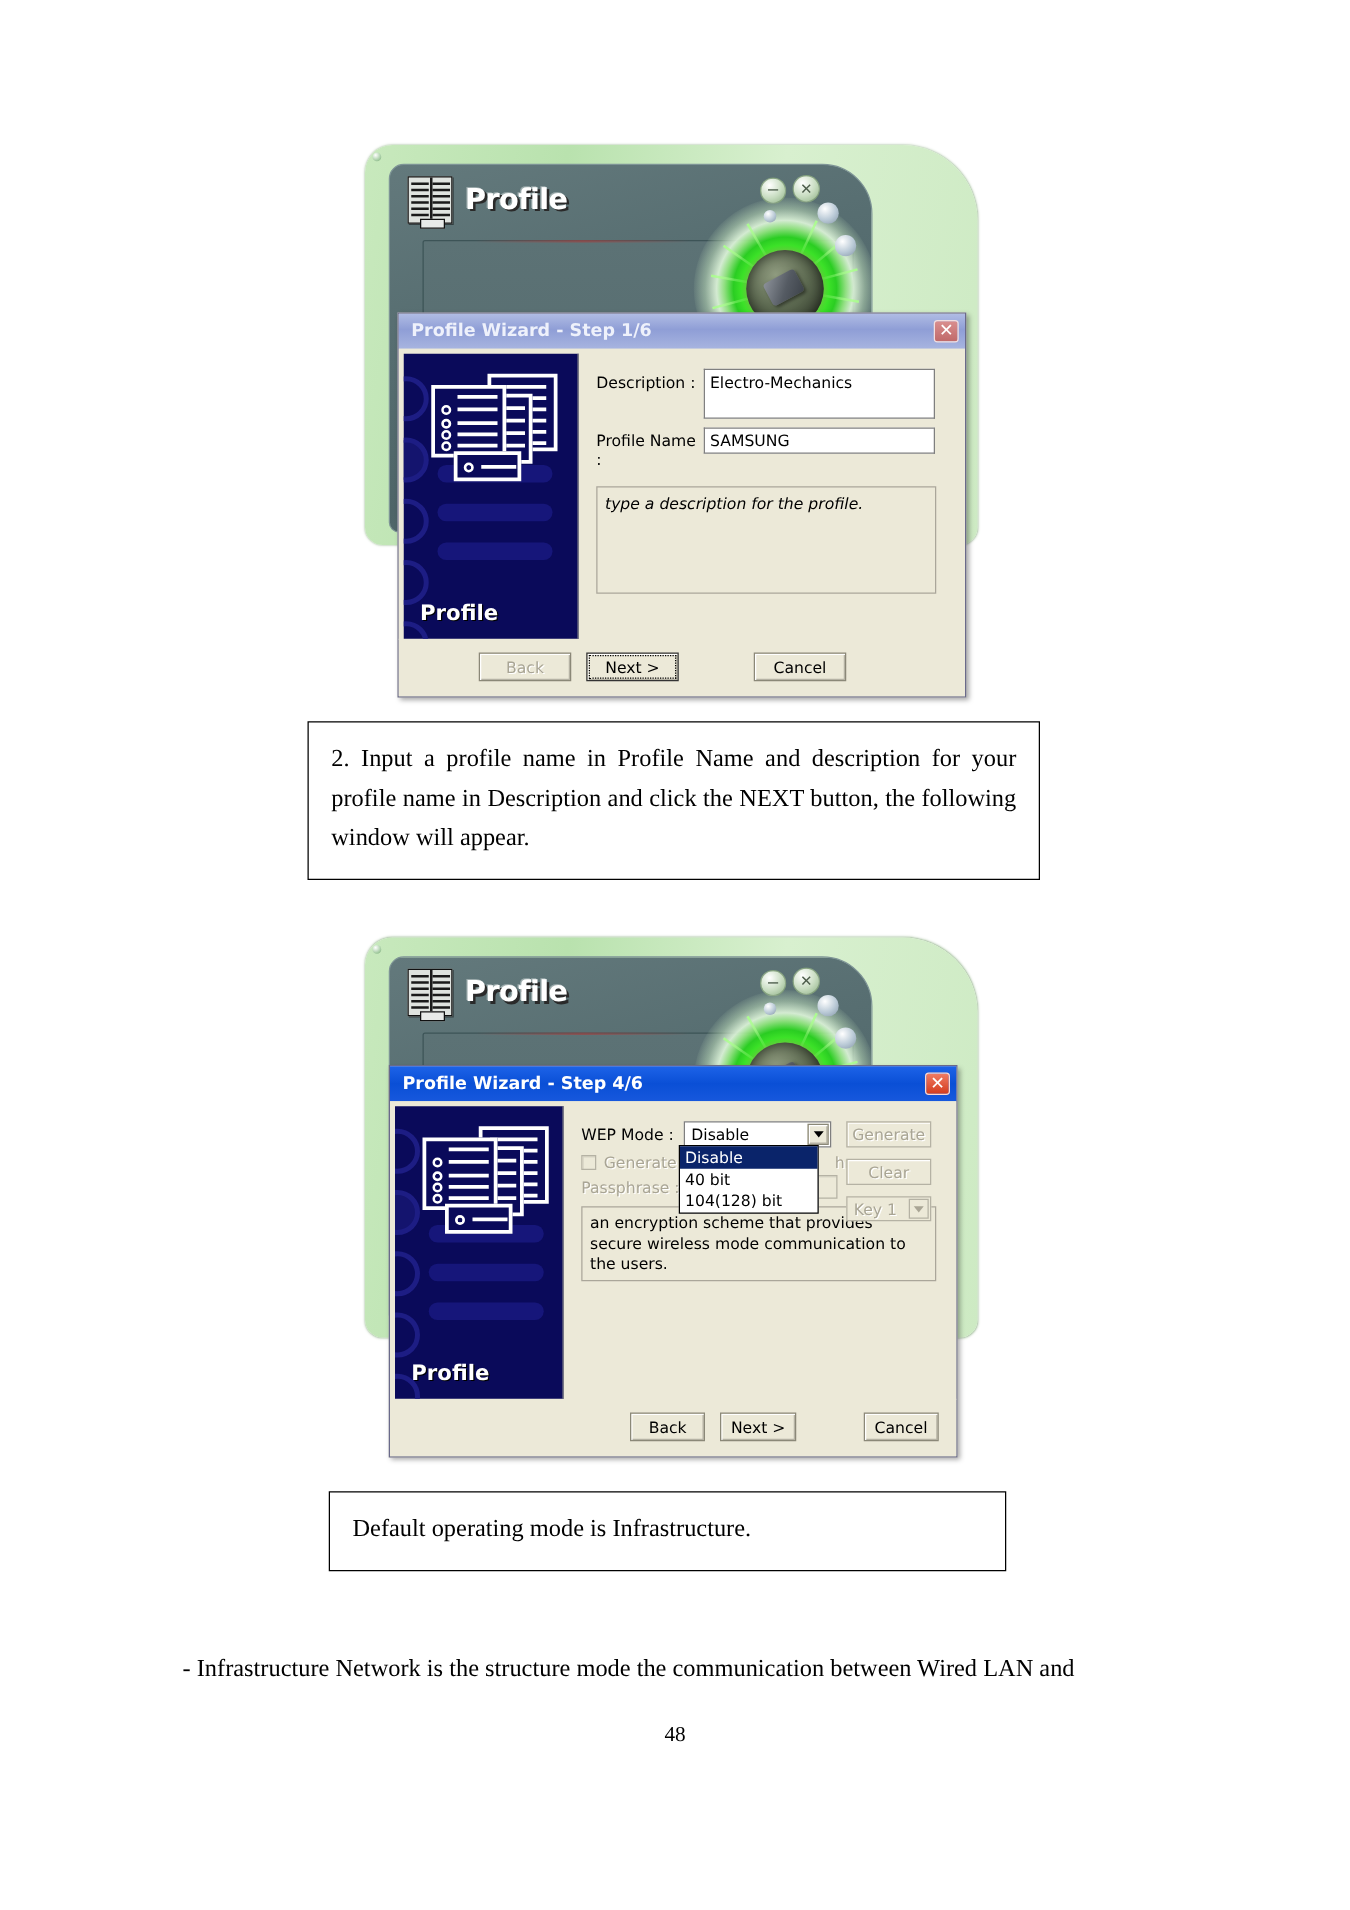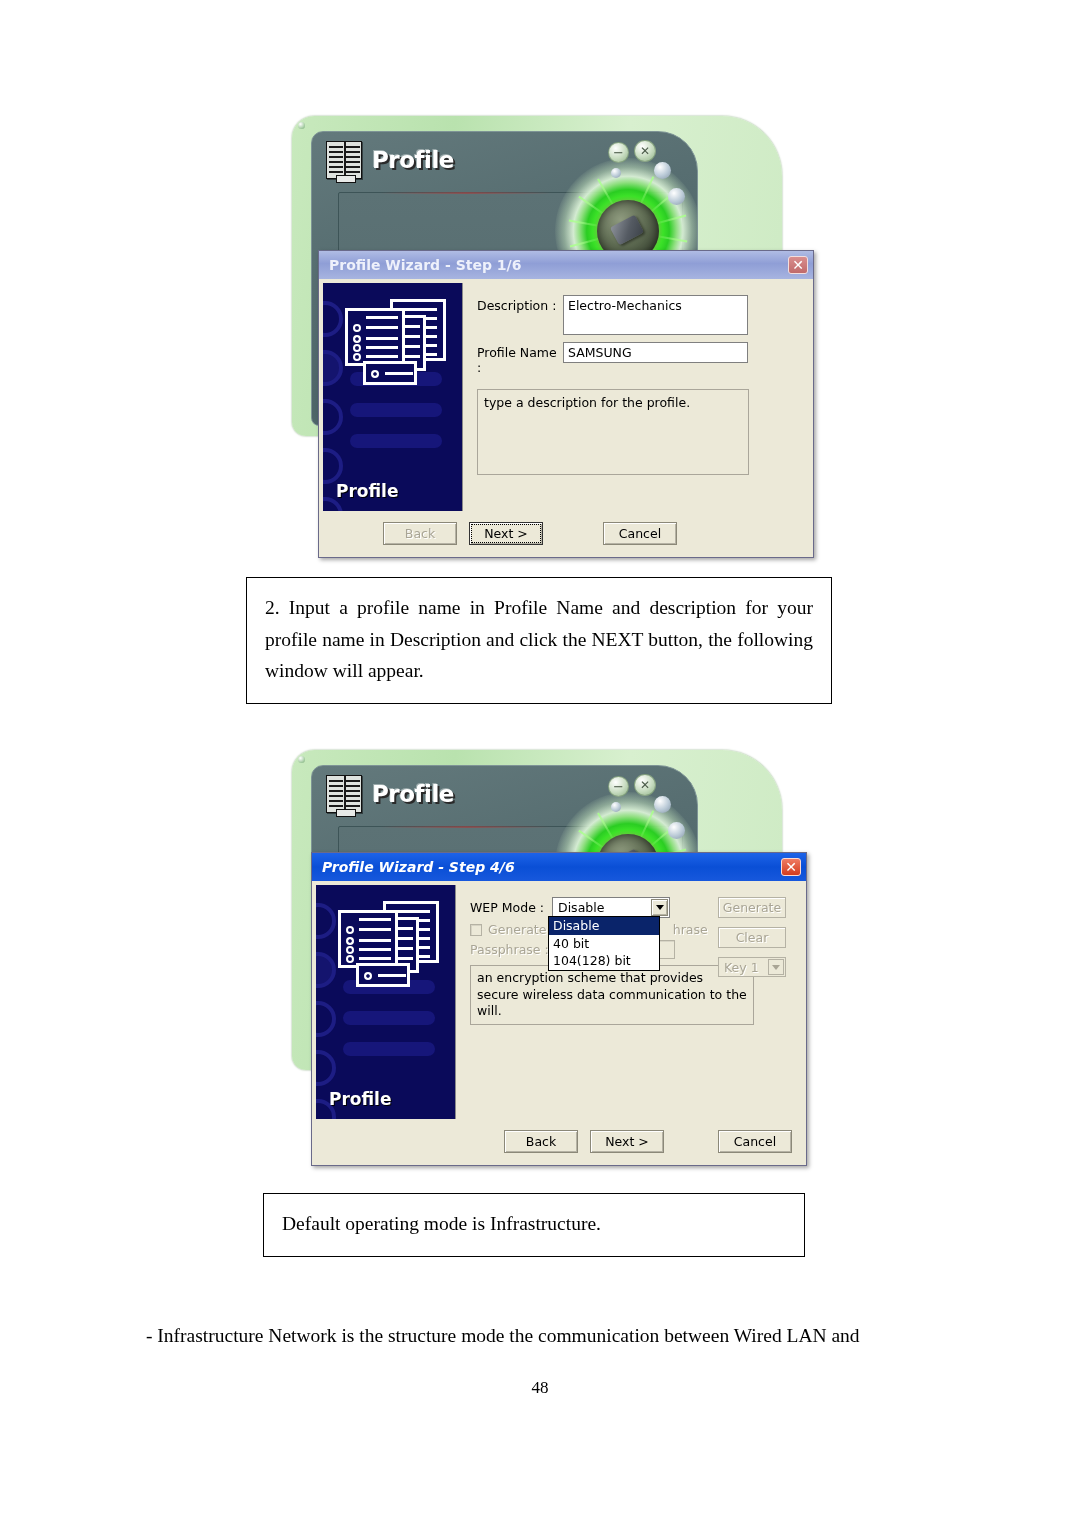--- a/index.html
+++ b/index.html
@@ -113,39 +113,38 @@
     position:absolute; border-radius:50%;
     background:radial-gradient(circle at 35% 30%,#ffffff,#b9c9d6 55%,#8496a6);
   }
   .dd1 { right:76px; top:36px; width:10px; height:10px; }
   .dd2 { right:26px; top:30px; width:17px; height:17px; }
   .dd3 { right:12px; top:56px; width:17px; height:17px; }
 
   
   .wizard {
     position:absolute;
-    width:496px;
+    width:455px;
     border:1px solid #6a6a8a;
     background:#ece9d8;
     box-shadow:2px 2px 4px rgba(0,0,0,.35);
   }
   .wiz-title {
     height:28px; display:flex; align-items:center; justify-content:space-between;
     padding:0 5px 0 10px;
     font-family:"DejaVu Sans", sans-serif;
     font-weight:bold; font-size:14px; color:#ffffff;
   }
   .wiz-title.inactive {
     background:linear-gradient(180deg,#b0bce4,#8f9ed6 45%,#a7b4e0 100%);
     color:#eef1fb;
     text-shadow:none;
   }
   .wiz-title.active {
     background:linear-gradient(180deg,#1d63e8,#0a4fd6 50%,#1758dd 100%);
-    font-style:italic;
   }
   .wiz-close {
     width:20px; height:18px; border-radius:3px;
     display:flex; align-items:center; justify-content:center;
     font-family:"DejaVu Sans", sans-serif; font-weight:bold; font-size:14px;
     color:#fff;
   }
   .wiz-close.inactive { background:linear-gradient(180deg,#d98e8e,#c06a6a); border:1px solid #f2dede; }
   .wiz-close.active   { background:linear-gradient(180deg,#ef7b63,#d43c1e); border:1px solid #ffd9cf; }
 
@@ -198,21 +197,21 @@
   .txtbox {
     background:#ffffff; border:1px solid #7f7f7f;
     border-top-color:#808080; border-left-color:#808080;
     padding:2px 4px; font-size:12.5px; font-family:"DejaVu Sans", sans-serif;
   }
   .tb-name { width:185px; height:21px; }
   .tb-desc { width:185px; height:40px; }
   .helpbox {
     margin-top:14px; width:272px; height:86px;
     background:#ece9d8; border:1px solid #aaa69a;
-    padding:5px 6px; font-size:12.5px; line-height:1.35;
+    padding:5px 6px; font-size:12.5px; line-height:1.35;font-style:italic;
   }
   .wiz-foot {
     background:#ece9d8; padding:10px 14px 12px 14px;
     display:flex; align-items:center; gap:12px;
     border-top:1px solid #ece9d8;
   }
   .btn {
     font-family:"DejaVu Sans", sans-serif; font-size:12.5px;
     background:#ece9d8; border:1px solid #8b8878;
     box-shadow:inset 1px 1px 0 #fff, inset -1px -1px 0 #b5b2a4;
@@ -559,21 +558,21 @@
 
       <div class="right-col">
         <div class="btn-sm">Generate</div>
         <div class="btn-sm">Clear</div>
         <div class="combo-dis">
           <span>Key 1</span>
           <span class="ca"></span>
         </div>
       </div>
 
-      <div class="desc-box">an encryption scheme that provides secure wireless data communication to the will.</div>
+      <div class="desc-box">an encryption scheme that provides secure wireless mode communication to the users.</div>
 
       <div class="dropdown" style="left:92px; top:31px;">
         <div class="sel">Disable</div>
         <div>40 bit</div>
         <div>104(128) bit</div>
       </div>
 
     </div>
   </div>
   <div class="wiz-foot">

